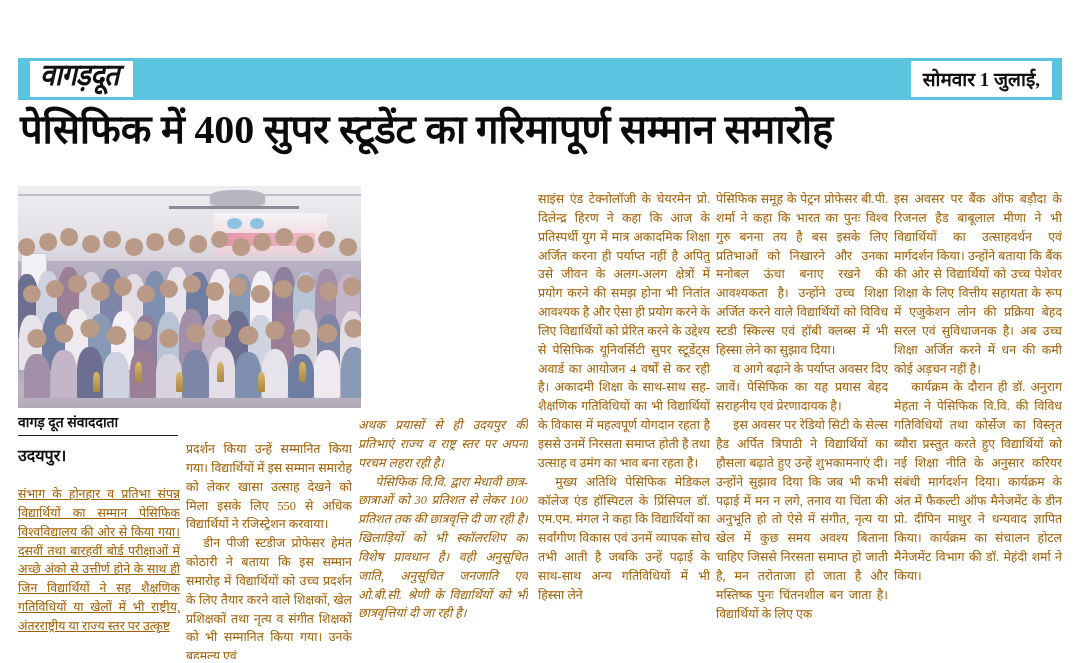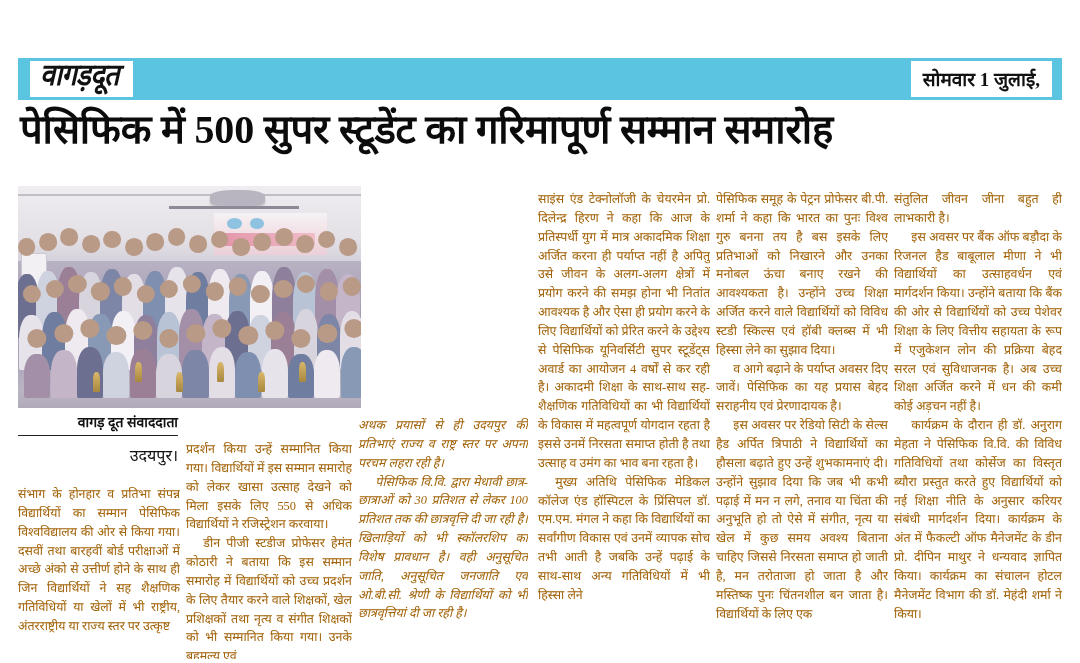--- a/index.html
+++ b/index.html
@@ -185,51 +185,51 @@
     background: linear-gradient(180deg,#d9b76a,#a8873f);
     border-radius: 40% 40% 10% 10%;
   }
 
   
   .byline {
     position: absolute;
     left: 18px;
     top: 412px;
     width: 160px;
-    text-align: right;
+    text-align: left;
   }
   .byline .reporter {
     font-family: "Liberation Serif", "DejaVu Serif", serif;
     font-weight: bold;
     font-size: 14px;
     padding-bottom: 4px;
     border-bottom: 1.5px solid #222;
   }
   .byline .place {
     font-family: "Liberation Serif", "DejaVu Serif", serif;
-    font-weight: normal;
+    font-weight: bold;
     font-size: 16px;
     padding-top: 8px;
   }
 
   
   .col {
     position: absolute;
     font-family: "Liberation Serif", "DejaVu Serif", serif;
     font-size: 12.4px;
     line-height: 1.52;
     text-align: justify;
     text-justify: inter-word;
     color: #a16207;
     overflow: hidden;
   }
   .col p { margin: 0; }
   .col p + p { text-indent: 1.4em; }
 
-  .col-1 { left: 18px;  top: 485px; width: 162px; height: 178px; }
+  .col-1 { left: 18px;  top: 485px; width: 162px; height: 178px; text-decoration: underline; }
   .col-2 { left: 186px; top: 412px; width: 166px; height: 251px; margin-top: 28px; }
   .col-3 { left: 358px; top: 416px; width: 170px; height: 251px; font-style: italic; }
   .col-4 { left: 538px; top: 190px; width: 172px; height: 473px; }
   .col-5 { left: 716px; top: 190px; width: 172px; height: 473px; }
   .col-6 { left: 894px; top: 190px; width: 168px; height: 473px; }
 
   .top-strip {
     position: absolute;
     left: 0; top: 0; width: 1080px; height: 56px;
     background: #ffffff;
@@ -249,21 +249,21 @@
 
   <div class="masthead">
     <div class="masthead-logo-box">
       <div class="masthead-logo">वागड़दूत</div>
     </div>
     <div class="masthead-date-box">
       <div class="masthead-date">सोमवार 1 जुलाई,</div>
     </div>
   </div>
 
-  <div class="headline">पेसिफिक में 500 सुपर स्टूडेंट का गरिमापूर्ण सम्मान समारोह</div>
+  <div class="headline">पेसिफिक में 400 सुपर स्टूडेंट का गरिमापूर्ण सम्मान समारोह</div>
 
   <div class="photo-wrap">
     <div class="photo">
       <div class="wall">
         <div class="wall-seam"></div>
       </div>
       <div class="projector"></div>
       <div class="rail"></div>
       <div class="banner">
         <div class="dot a"></div>
@@ -346,19 +346,18 @@
   <div class="col col-4">
       <p>साइंस एंड टेक्नोलॉजी के चेयरमेन प्रो. दिलेन्द्र हिरण ने कहा कि आज के प्रतिस्पर्धी युग में मात्र अकादमिक शिक्षा अर्जित करना ही पर्याप्त नहीं है अपितु उसे जीवन के अलग-अलग क्षेत्रों में प्रयोग करने की समझ होना भी नितांत आवश्यक है और ऐसा ही प्रयोग करने के लिए विद्यार्थियों को प्रेरित करने के उद्देश्य से पेसिफिक यूनिवर्सिटी सुपर स्टूडेंट्स अवार्ड का आयोजन 4 वर्षों से कर रही है। अकादमी शिक्षा के साथ-साथ सह-शैक्षणिक गतिविधियों का भी विद्यार्थियों के विकास में महत्वपूर्ण योगदान रहता है इससे उनमें निरसता समाप्त होती है तथा उत्साह व उमंग का भाव बना रहता है।</p>
       <p>मुख्य अतिथि पेसिफिक मेडिकल कॉलेज एंड हॉस्पिटल के प्रिंसिपल डॉ. एम.एम. मंगल ने कहा कि विद्यार्थियों का सर्वांगीण विकास एवं उनमें व्यापक सोच तभी आती है जबकि उन्हें पढ़ाई के साथ-साथ अन्य गतिविधियों में भी हिस्सा लेने</p>
     </div>
   <div class="col col-5">
       <p>पेसिफिक समूह के पेट्रन प्रोफेसर बी.पी. शर्मा ने कहा कि भारत का पुनः विश्व गुरु बनना तय है बस इसके लिए प्रतिभाओं को निखारने और उनका मनोबल ऊंचा बनाए रखने की आवश्यकता है। उन्होंने उच्च शिक्षा अर्जित करने वाले विद्यार्थियों को विविध स्टडी स्किल्स एवं हॉबी क्लब्स में भी हिस्सा लेने का सुझाव दिया।</p>
       <p>व आगे बढ़ाने के पर्याप्त अवसर दिए जावें। पेसिफिक का यह प्रयास बेहद सराहनीय एवं प्रेरणादायक है।</p>
       <p>इस अवसर पर रेडियो सिटी के सेल्स हैड अर्पित त्रिपाठी ने विद्यार्थियों का हौसला बढ़ाते हुए उन्हें शुभकामनाएं दी। उन्होंने सुझाव दिया कि जब भी कभी पढ़ाई में मन न लगे, तनाव या चिंता की अनुभूति हो तो ऐसे में संगीत, नृत्य या खेल में कुछ समय अवश्य बिताना चाहिए जिससे निरसता समाप्त हो जाती है, मन तरोताजा हो जाता है और मस्तिष्क पुनः चिंतनशील बन जाता है। विद्यार्थियों के लिए एक</p>
     </div>
   <div class="col col-6">
-      <p>संतुलित जीवन जीना बहुत ही लाभकारी है।</p>
       <p>इस अवसर पर बैंक ऑफ बड़ौदा के रिजनल हैड बाबूलाल मीणा ने भी विद्यार्थियों का उत्साहवर्धन एवं मार्गदर्शन किया। उन्होंने बताया कि बैंक की ओर से विद्यार्थियों को उच्च पेशेवर शिक्षा के लिए वित्तीय सहायता के रूप में एजुकेशन लोन की प्रक्रिया बेहद सरल एवं सुविधाजनक है। अब उच्च शिक्षा अर्जित करने में धन की कमी कोई अड़चन नहीं है।</p>
       <p>कार्यक्रम के दौरान ही डॉ. अनुराग मेहता ने पेसिफिक वि.वि. की विविध गतिविधियों तथा कोर्सेज का विस्तृत ब्यौरा प्रस्तुत करते हुए विद्यार्थियों को नई शिक्षा नीति के अनुसार करियर संबंधी मार्गदर्शन दिया। कार्यक्रम के अंत में फैकल्टी ऑफ मैनेजमेंट के डीन प्रो. दीपिन माथुर ने धन्यवाद ज्ञापित किया। कार्यक्रम का संचालन होटल मैनेजमेंट विभाग की डॉ. मेहंदी शर्मा ने किया।</p>
     </div>
 
   <div class="bottom-fade"></div>
 </div>
 
 </body></html>

